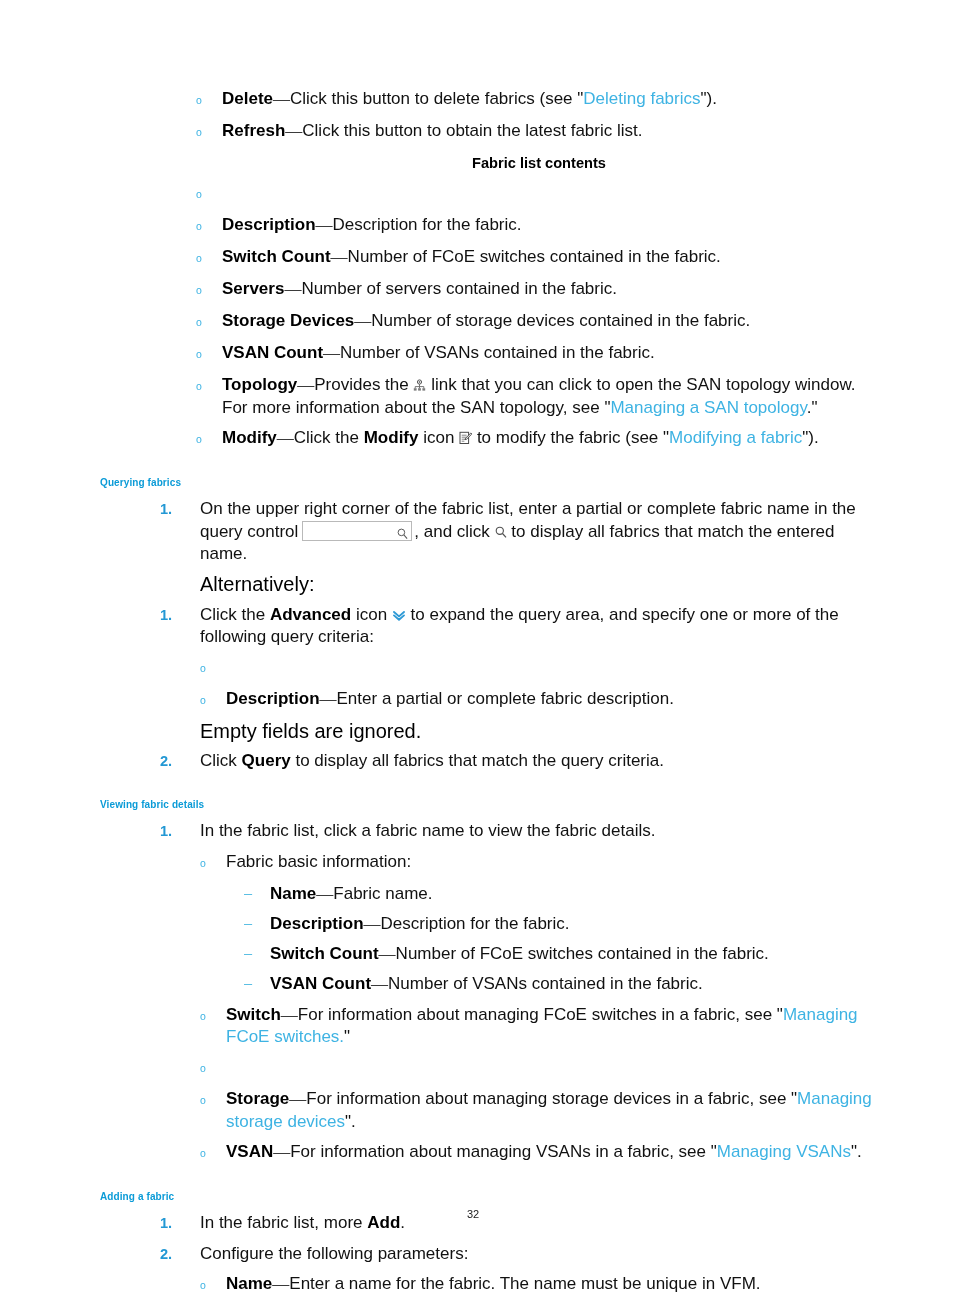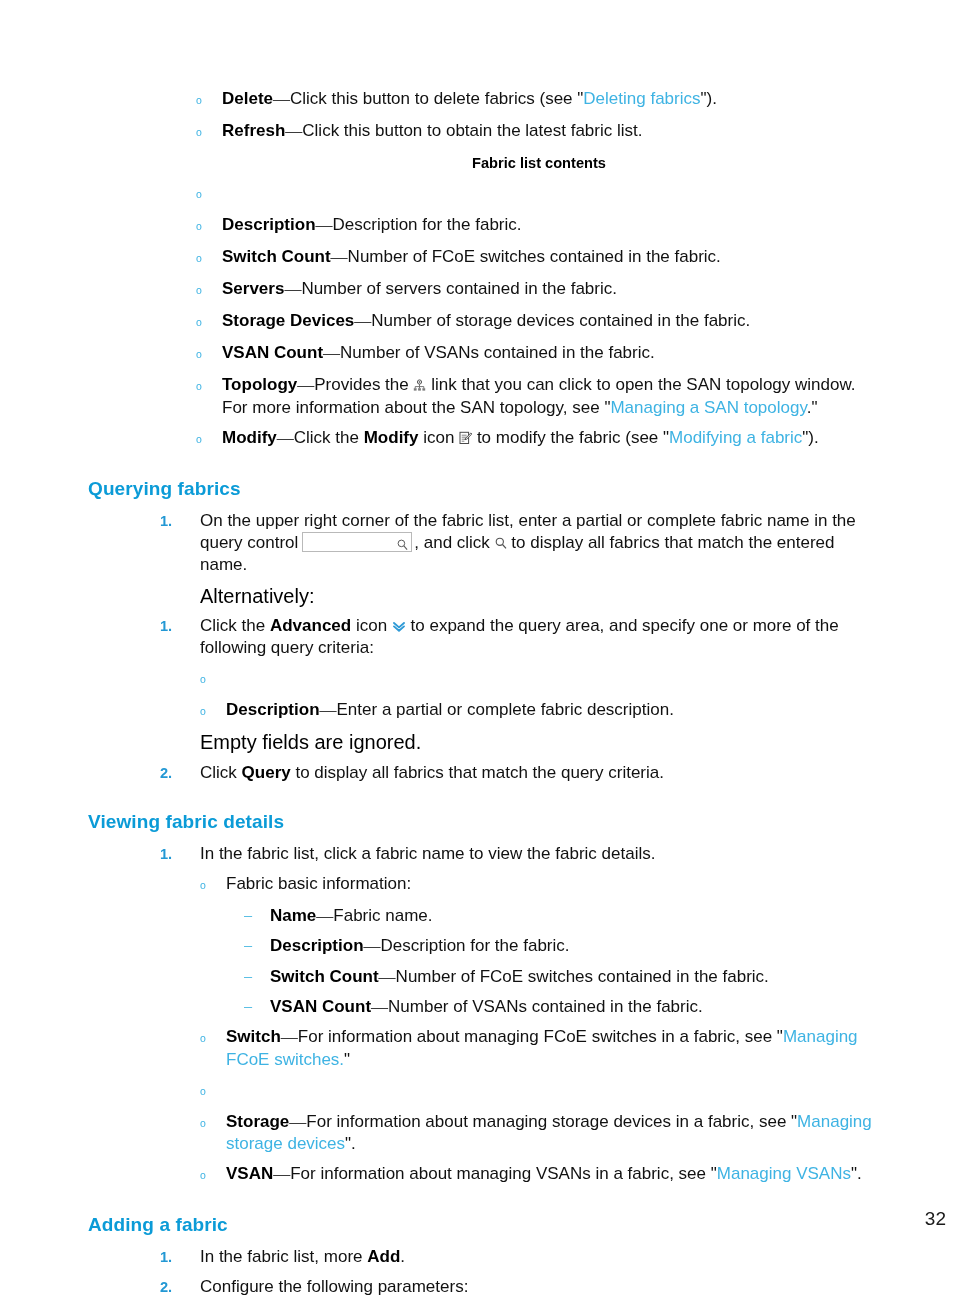--- a/index.html
+++ b/index.html
@@ -19,24 +19,24 @@
     position: relative;
     width: 954px;
     height: 1296px;
     box-sizing: border-box;
     padding: 88px 72px 0 88px;
   }
 
   
   .h2 {
     color: #0b9bd7;
-    font-size: 19px;
+    font-size: 10px;
     font-weight: bold;
     letter-spacing: 0.1px;
-    margin: 26px 0 9px 0;
+    margin: 26px 0 9px 12px;
     line-height: 1.25;
   }
   b, .bold { font-weight: bold; color: #000; }
   .lnk { color: #3eb3e3; }
   .dash { font-family: "Liberation Serif", serif; }
 
   
   .row {
     display: flex;
     align-items: flex-start;
@@ -110,22 +110,22 @@
     right: 3px;
     top: 2px;
   }
 
   
   .pagenum {
     position: absolute;
     left: 0;
     right: 0;
     top: 1208px;
-    text-align: right;
-    font-size: 19px;
+    text-align: center;
+    font-size: 11px;
     color: #1a1a1a;
   }
   .pagenum span { display: inline-block; padding-right: 8px; }
 </style>
 </head>
 <body>
 
 <div class="page">
 
   <div class="row lvl-o">

